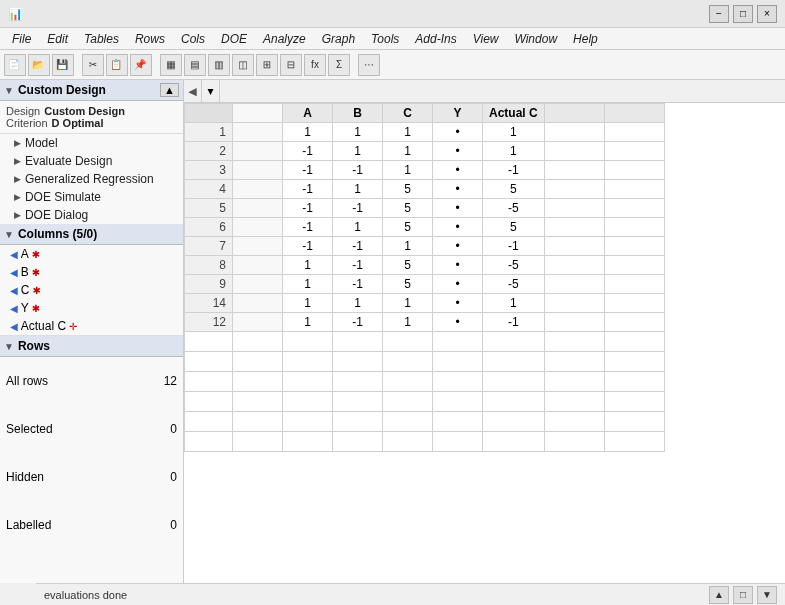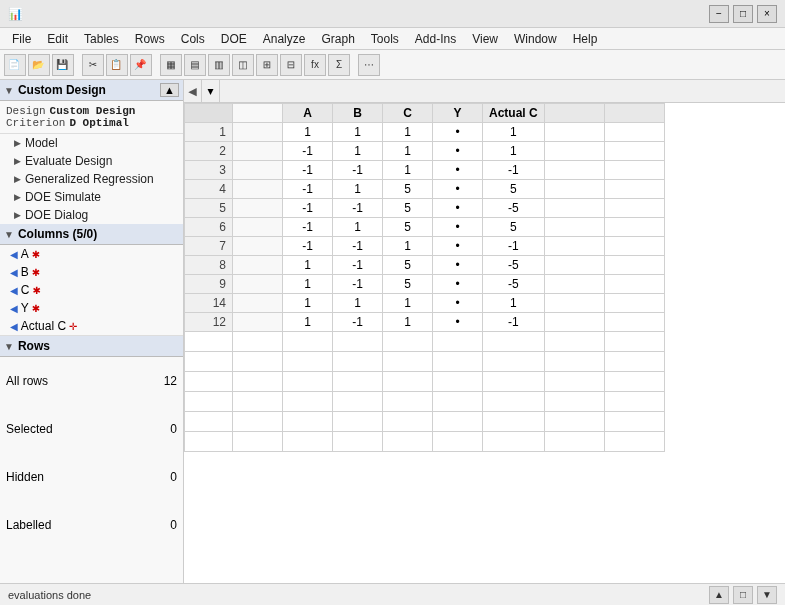--- a/index.html
+++ b/index.html
@@ -29,20 +29,21 @@
       display: flex;
       align-items: center;
       border-bottom: 1px solid #ccc;
       padding: 0 4px;
     }
     .menu-item {
       padding: 2px 8px;
       cursor: pointer;
       font-size: 12px;
       color: #222;
+      font-style: italic;
     }
 
     
     #toolbar {
       background: #f5f5f5;
       height: 30px;
       display: flex;
       align-items: center;
       border-bottom: 1px solid #ccc;
       padding: 0 4px;
@@ -76,21 +77,21 @@
       padding: 3px 4px;
       font-weight: bold;
       font-size: 12px;
       display: flex;
       align-items: center;
       gap: 4px;
       border-bottom: 1px solid #bbb;
     }
     .panel-arrow { font-size: 10px; color: #555; }
 
-    .design-info { padding: 4px 6px; font-size: 11px; border-bottom: 1px solid #ddd; font-family: Liberation Mono, monospace; }
+    .design-info { padding: 4px 6px; font-size: 11px; border-bottom: 1px solid #ddd; }
     .design-row { display: flex; gap: 4px; }
     .design-label { color: #444; }
     .design-value { color: #222; font-weight: bold; }
 
     .sidebar-item {
       padding: 2px 8px 2px 14px;
       cursor: pointer;
       font-size: 12px;
       color: #222;
       display: flex;
@@ -177,20 +178,21 @@
     #statusbar {
       height: 22px;
       background: #f0f0f0;
       border-top: 1px solid #ccc;
       display: flex;
       align-items: center;
       justify-content: space-between;
       padding: 0 8px;
       font-size: 11px;
       color: #333;
+      margin-left: 36px;
     }
     #statusbar-right { display: flex; gap: 4px; align-items: center; }
     .status-btn {
       width: 20px; height: 18px; border: 1px solid #bbb; background: #e0e0e0;
       display: flex; align-items: center; justify-content: center;
       cursor: pointer; font-size: 10px;
     }
 
     .header-nav {
       display: flex;

